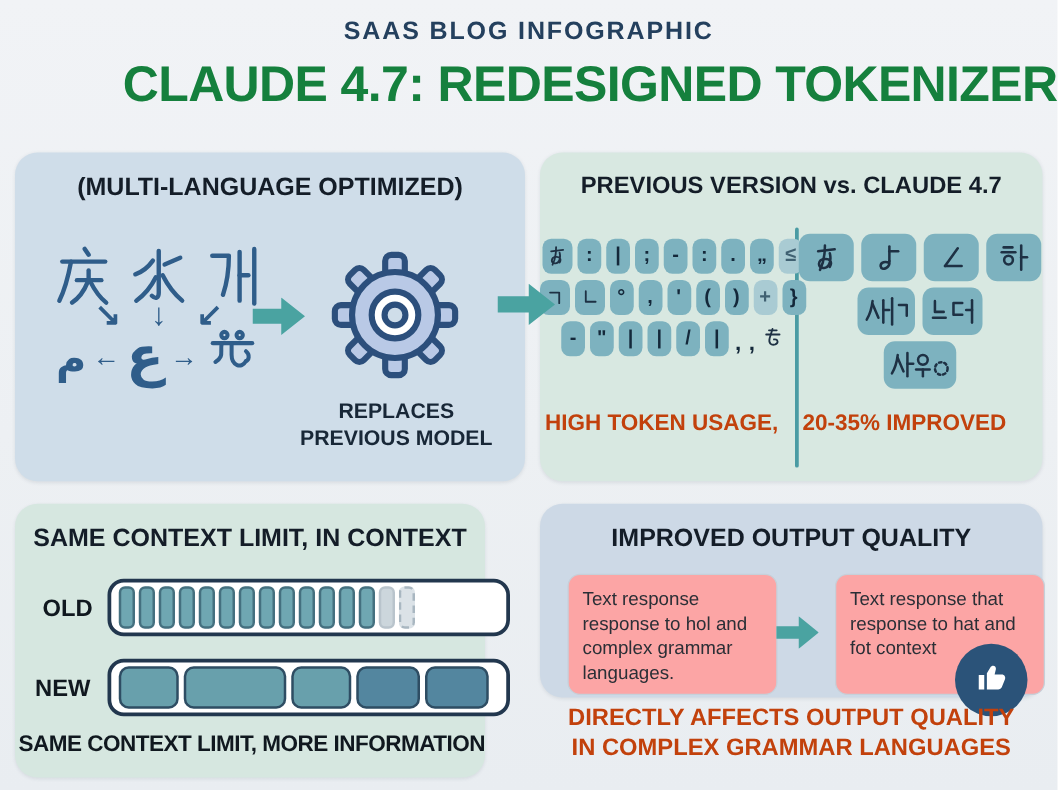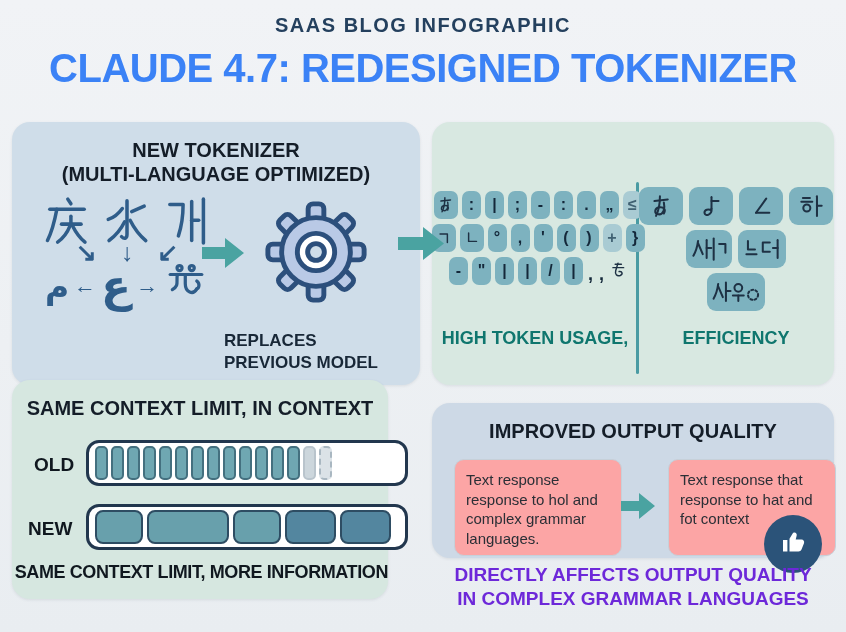--- a/index.html
+++ b/index.html
@@ -3,57 +3,57 @@
 <meta charset="utf-8">
 <style>
   html,body{margin:0;padding:0}
   body{
     width:846px;height:632px;position:relative;overflow:hidden;
     background:linear-gradient(180deg,#f1f3f6 0%,#edf0f3 55%,#e9edf1 100%);
     font-family:"Liberation Sans",sans-serif;-webkit-font-smoothing:antialiased;
   }
   .kicker{position:absolute;top:14px;left:0;width:100%;text-align:center;
     font-size:20px;font-weight:700;letter-spacing:1.5px;color:#24405e}
-  .big-title{position:absolute;top:46px;left:0;width:100%;text-align:center;
-    font-size:40px;font-weight:800;letter-spacing:-0.5px;color:#3b82f6}
+  .big-title{position:absolute;top:46px;left:0;width:100%;text-align:right;
+    font-size:40px;font-weight:800;letter-spacing:-0.5px;color:#15803d}
   .panel{position:absolute;border-radius:18px;box-shadow:0 1px 3px rgba(40,60,80,.10)}
   .p-tl{left:12px;top:122px;width:408px;height:263px;background:#cfdde9}
   .p-tr{left:432px;top:122px;width:402px;height:263px;background:#d8e8e1}
-  .p-bl{left:12px;top:380px;width:376px;height:219px;background:#d6e7e0}
+  .p-bl{left:12px;top:403px;width:376px;height:219px;background:#d6e7e0}
   .p-br{left:432px;top:403px;width:402px;height:155px;background:#cdd9e6}
   .p-title{position:absolute;top:16px;left:0;width:100%;text-align:center;
     font-size:20px;font-weight:800;color:#141d28;line-height:1.2}
   .p-title.small{font-size:19px}
   
   .cluster{position:absolute;left:16px;top:74px;width:198px}
   .c-top{display:flex;justify-content:center;align-items:flex-end;gap:10px}
   .c-mid{display:flex;justify-content:center;gap:24px;margin-top:-6px;
     font-size:25px;font-weight:700;color:#2f5d8a;line-height:1}
   .c-bot{display:flex;justify-content:center;align-items:center;gap:5px;margin-top:-2px}
   .arabic{font-family:"DejaVu Sans",sans-serif;font-weight:700;color:#2f5d8a;line-height:1}
   .arabic.meem{font-size:33px}
   .arabic.ain{font-size:44px}
   .c-bot .flecha{font-size:22px;font-weight:700;color:#2f5d8a}
   .p1-arrow{position:absolute;left:190px;top:116px}
   .gear-wrap{position:absolute;left:250px;top:76px}
-  .p1-cap{position:absolute;left:212px;top:208px;width:186px;text-align:left;
+  .p1-cap{position:absolute;left:212px;top:196px;width:186px;text-align:center;
     font-size:17px;font-weight:800;color:#182737;line-height:1.3}
   
   .divider{position:absolute;left:204px;top:60px;width:3px;height:192px;background:#4a9ba3;border-radius:2px}
   .col-old{position:absolute;left:10px;top:64px;width:192px}
   .col-new{position:absolute;left:212px;top:60px;width:184px}
   .trow{display:flex;align-items:center;justify-content:center;margin:5px 0;flex-wrap:nowrap}
   .tile{display:inline-flex;align-items:center;justify-content:center;flex:none;
     background:#7db2bf;border-radius:7px;height:28px;min-width:13px;padding:0 3px;margin:0 2px;
     font-weight:700;font-size:16px;color:#14283a;line-height:1}
   .tile.light{background:#a9cbd3;color:#406172}
   .big .tile{height:38px;border-radius:9px;min-width:34px;padding:0 5px;margin:0 3px;font-size:22px}
   .tailtxt{font-weight:700;font-size:18px;color:#14283a;margin:0 3px;align-self:flex-end}
-  .p2-cap{position:absolute;top:206px;text-align:center;font-size:18px;font-weight:800;
-    color:#0f766e;line-height:1.2}
+  .p2-cap{position:absolute;top:206px;font-size:18px;font-weight:800;
+    color:#c2410c;line-height:1.2}
   .cap-old{left:4px;width:198px}
   .cap-new{left:210px;width:188px}
   
   .bar-label{position:absolute;font-size:19px;font-weight:800;color:#10181f}
   .bar{position:absolute;left:74px;width:322px;height:46px;background:#fff;
     border:3px solid #22374e;border-radius:13px;display:flex;align-items:center;
     padding:0 6px;box-sizing:border-box}
   #old-bar{top:60px;gap:3px}
   #new-bar{top:124px;gap:4px}
   .oseg{width:9px;height:30px;border-radius:5px;background:#6fa7b2;border:2px solid #44707f;flex:none}
@@ -66,32 +66,31 @@
     font-size:18px;font-weight:800;letter-spacing:-0.4px;color:#10181f}
   
   .card{position:absolute;width:168px;height:97px;background:#fca5a5;border:1.5px solid #c6d0d9;
     border-radius:10px;padding:10px 11px;box-sizing:border-box;font-size:15px;line-height:1.3;
     color:#2b2f36;font-weight:500}
   .card-left{left:22px;top:56px}
   .card-right{left:236px;top:56px}
   .qarrow{position:absolute;left:189px;top:90px}
   .thumb{position:absolute;left:330px;top:110px}
   .p4-cap{position:absolute;top:160px;left:0;width:100%;text-align:center;
-    font-size:19px;font-weight:800;color:#6d28d9;line-height:1.25}
+    font-size:19px;font-weight:800;color:#c2410c;line-height:1.25}
   .gap-arrow{position:absolute;left:398px;top:227px;z-index:5}
 </style>
 </head>
 <body>
 
 <div class="kicker">SAAS BLOG INFOGRAPHIC</div>
 <div class="big-title">CLAUDE 4.7: REDESIGNED TOKENIZER</div>
 
 <section class="panel p-tl">
   <div class="p-title">
-    <div>NEW TOKENIZER</div>
     <div>(MULTI-LANGUAGE OPTIMIZED)</div>
   </div>
 
   <div class="cluster">
     <div class="c-top">
       <svg width="50" height="50" viewBox="0 0 64 64" fill="none" stroke="#2f5d8a" stroke-width="4.5" stroke-linecap="round" stroke-linejoin="round">
         <path d="M33 4 L37 10"></path>
           <path d="M10 17 H54"></path>
           <path d="M19 17 C16 33 12 47 7 57"></path>
         <path d="M25 36 H50"></path>
@@ -155,20 +154,21 @@
     <circle cx="55" cy="55" r="8.5" fill="#cfdde9" stroke="#2c4f7c" stroke-width="5"></circle>
   </svg>
 
   <div class="p1-cap">
     <div>REPLACES</div>
     <div>PREVIOUS MODEL</div>
   </div>
 </section>
 
 <section class="panel p-tr">
+  <div class="p-title small">PREVIOUS VERSION vs. CLAUDE 4.7</div>
   <div class="divider"></div>
 
   <div class="col-old">
     <div class="trow">
         <span class="tile">
           <svg width="18" height="18" viewBox="0 0 32 32" fill="none" stroke="#1e3144" stroke-width="2.6" stroke-linecap="round" stroke-linejoin="round">
             <path d="M7 9 L24 7"></path>
             <path d="M14 3 C14 12 12 22 9 28"></path>
             <path d="M19 11 C21 19 18 27 12 26 C6 25 7 18 13 17 C19 16 22 20 19 25"></path>
           </svg>
@@ -284,21 +284,21 @@
             <circle cx="53" cy="19" r="6.5" stroke-dasharray="2.5 3"></circle>
           </svg>
         </span>
       </div>
   </div>
 
   <div class="p2-cap cap-old">
     <div>HIGH TOKEN USAGE,</div>
   </div>
   <div class="p2-cap cap-new">
-    <div>EFFICIENCY</div>
+    <div>20-35% IMPROVED</div>
   </div>
 </section>
 
 <section class="panel p-bl">
   <div class="p-title">SAME CONTEXT LIMIT, IN CONTEXT</div>
 
   <span class="bar-label" style="left:22px;top:74px">OLD</span>
   <div class="bar" id="old-bar">
       <div class="oseg"></div>
       <div class="oseg"></div>

